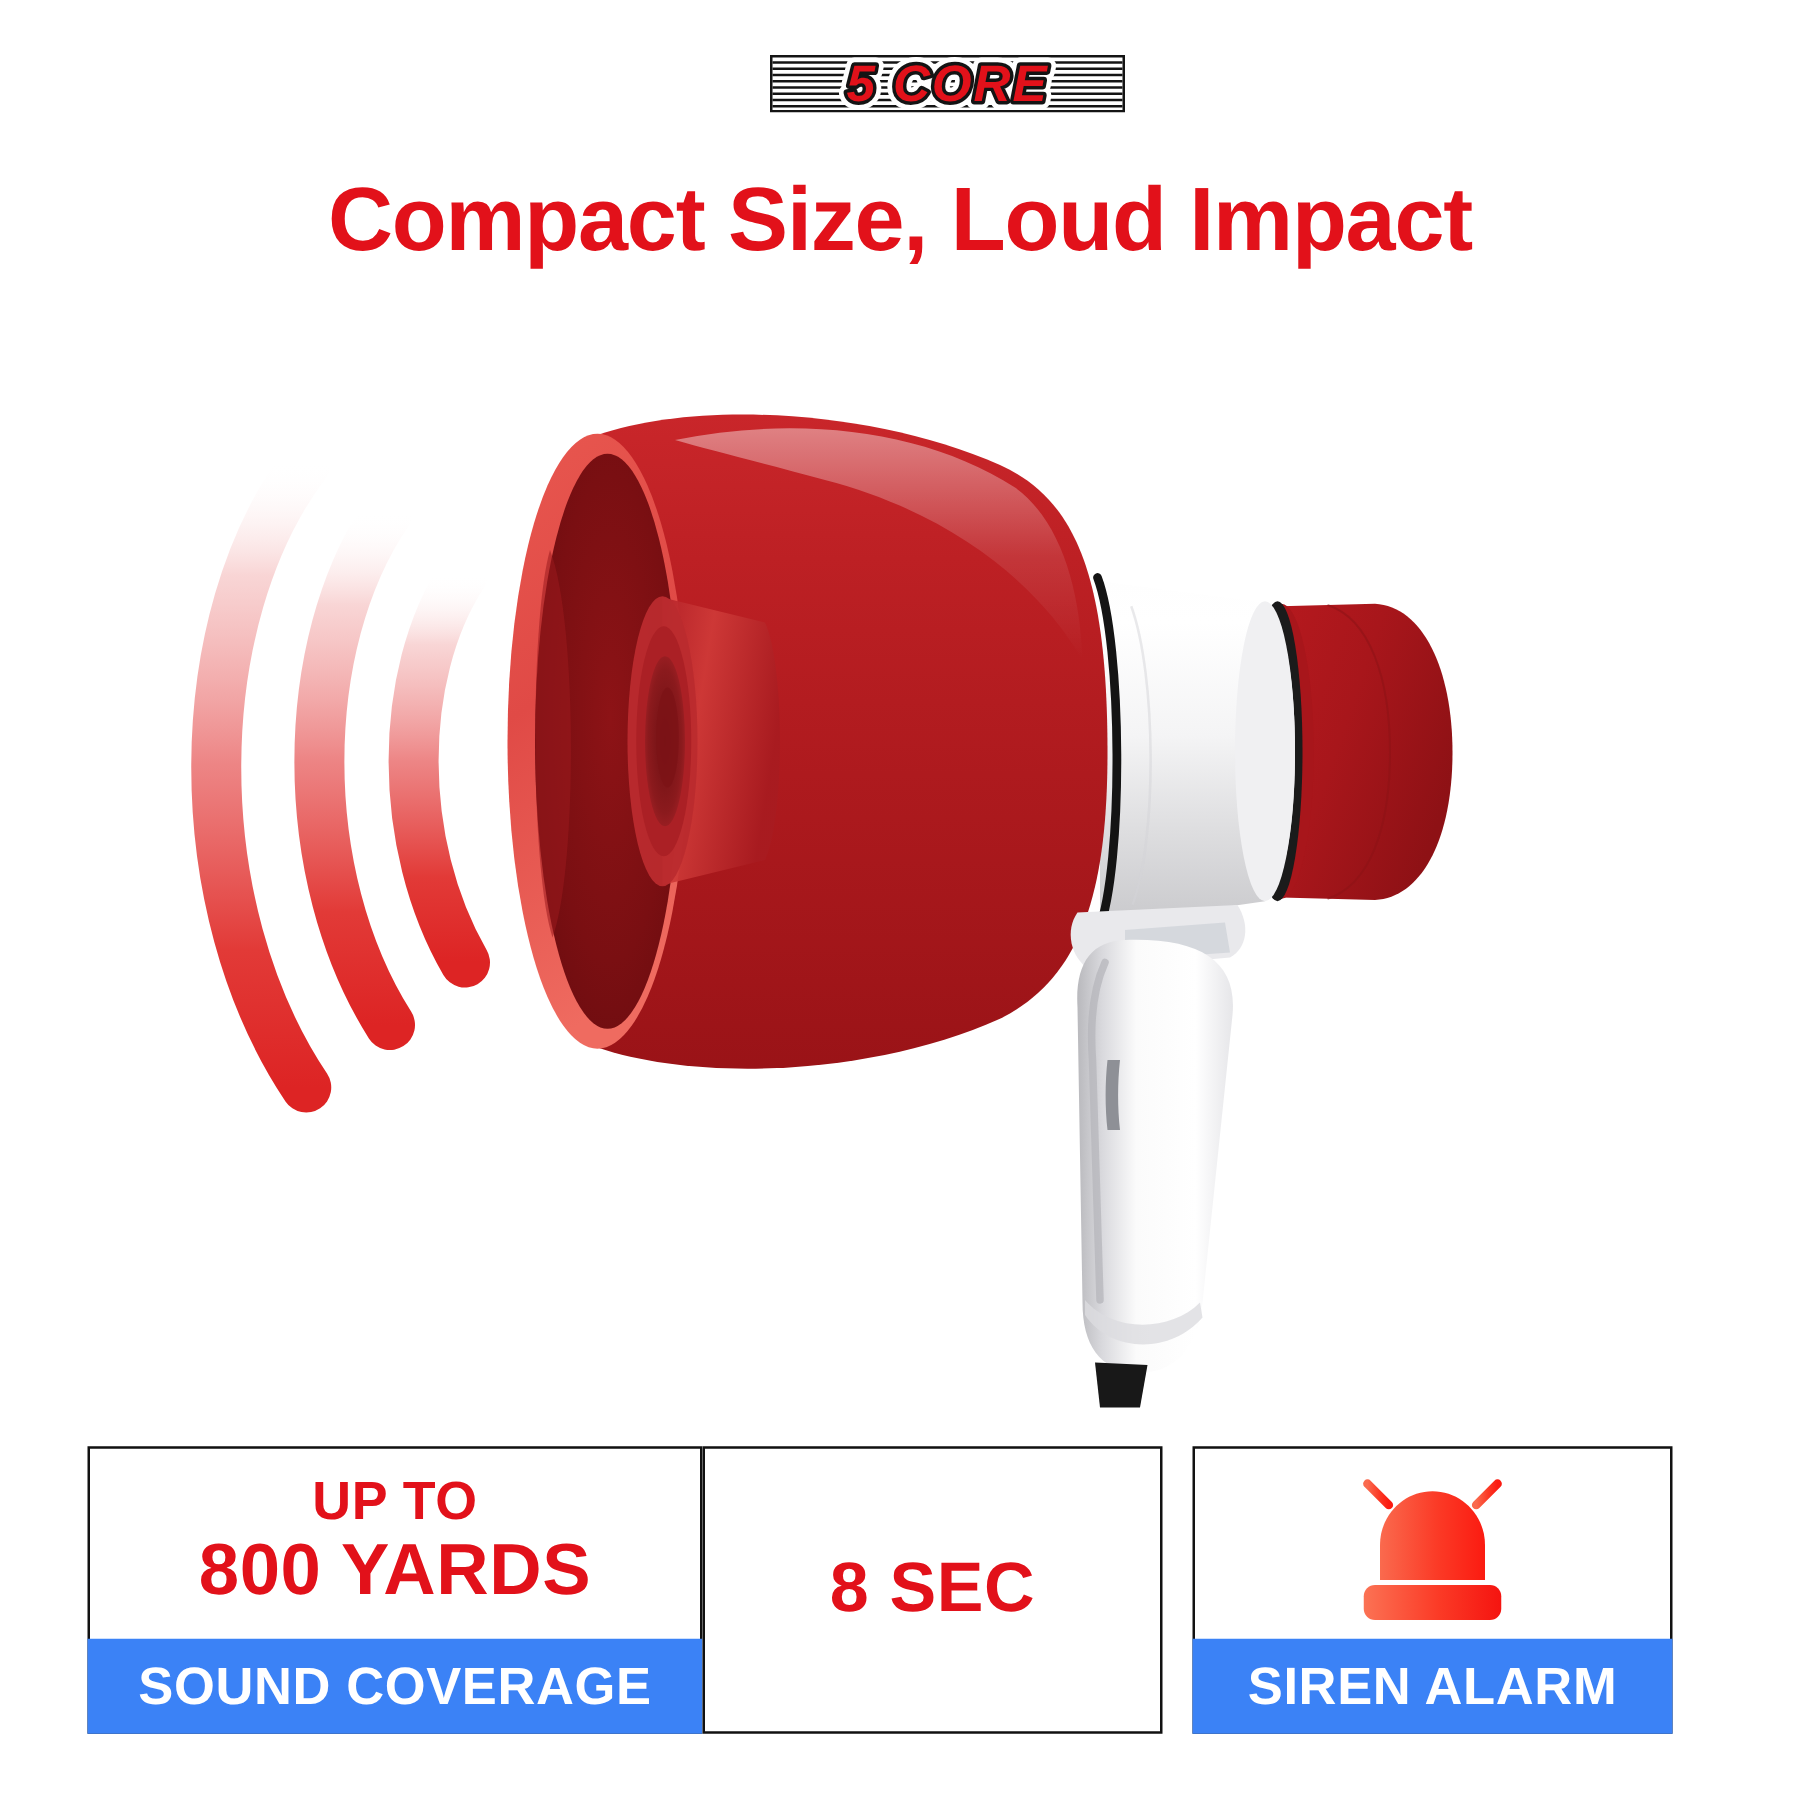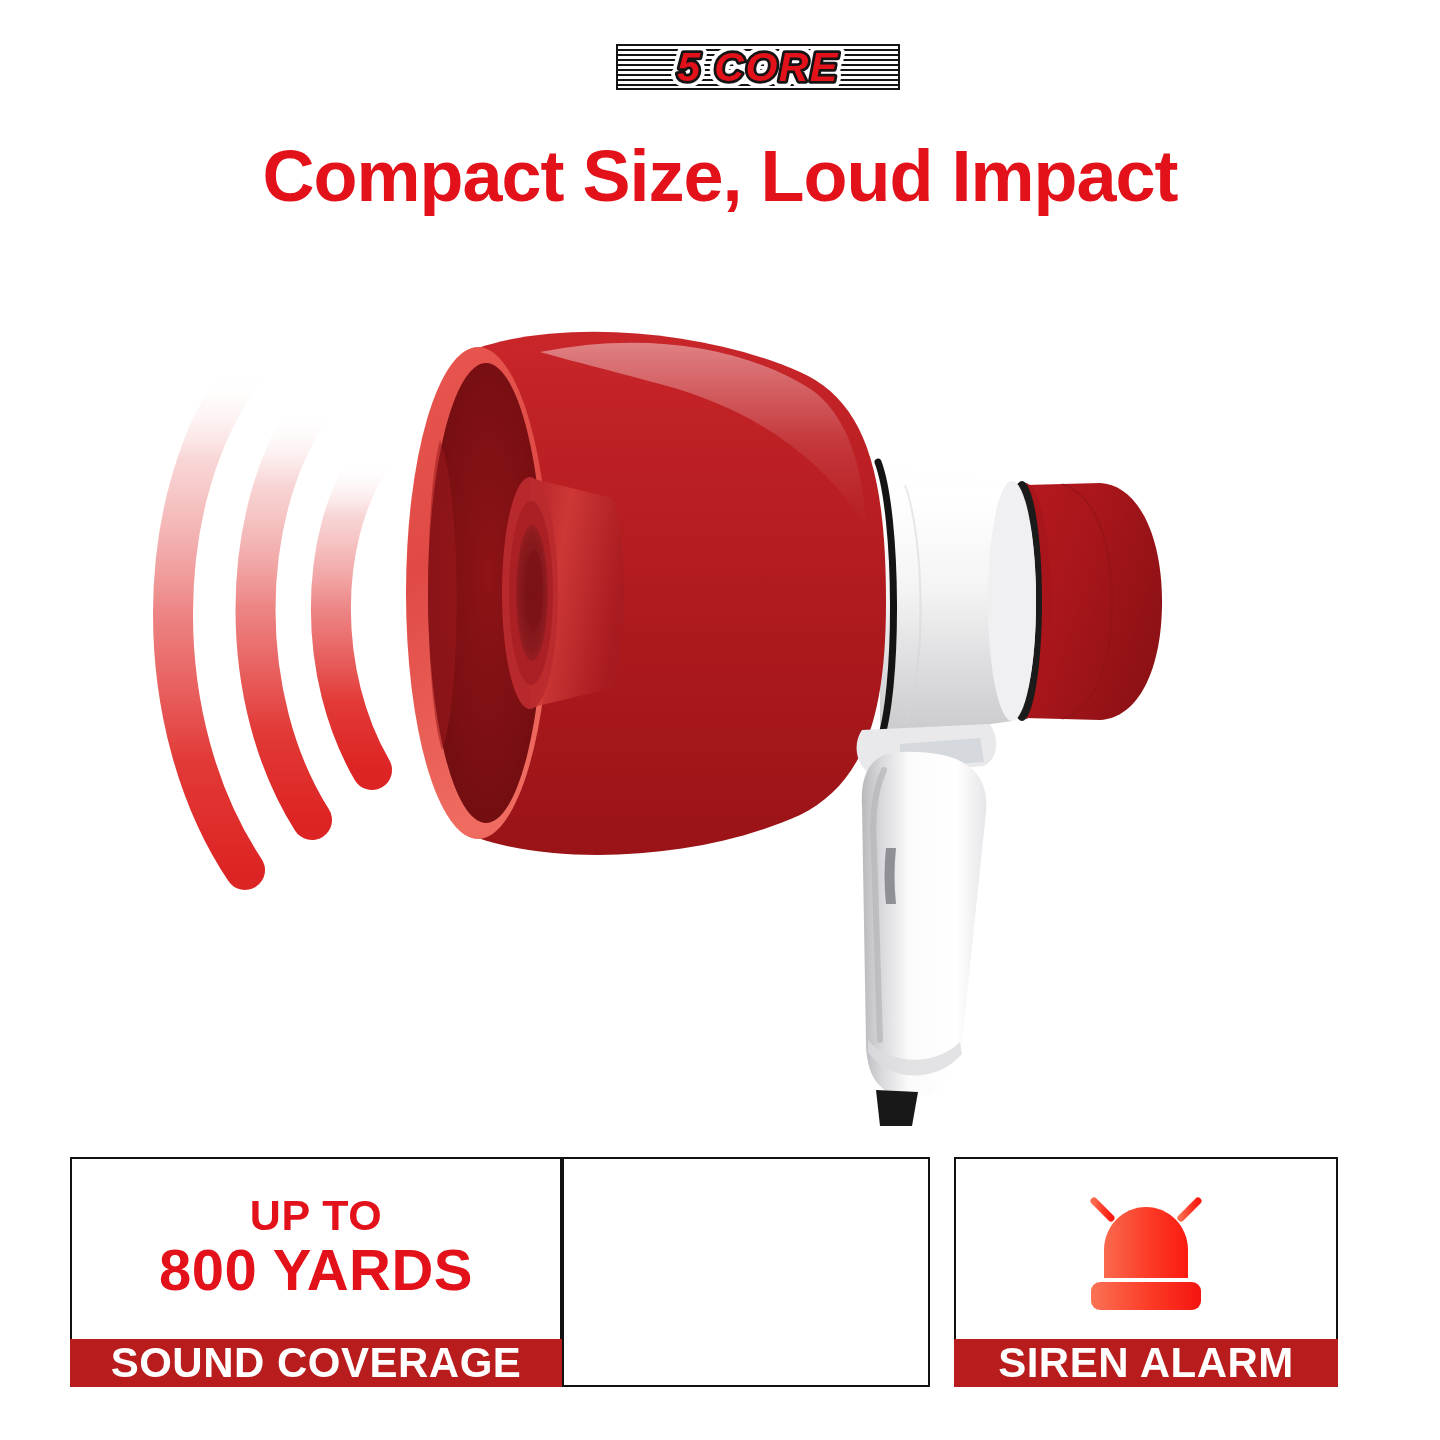--- a/index.html
+++ b/index.html
@@ -76,23 +76,23 @@
 
   .card-body {
     flex: 1 1 auto;
     display: flex;
     flex-direction: column;
     align-items: center;
     justify-content: center;
     padding-bottom: 4px;
   }
   .card-footer {
-    background: #b91c1c;
+    background: #3b82f6;
     color: #ffffff;
-    height: 48px;
+    height: 76px;
     margin: 0 -2px -2px -2px;
     display: flex;
     align-items: center;
     justify-content: center;
     font-size: 42px;
     font-weight: bold;
     letter-spacing: 0.5px;
     white-space: nowrap;
   }
 
@@ -294,20 +294,23 @@
 
   <div class="card card-1">
     <div class="card-body">
       <div class="stat-small">UP TO</div>
       <div class="stat-big">800 YARDS</div>
     </div>
     <div class="card-footer">SOUND COVERAGE</div>
   </div>
 
   <div class="card card-2">
+    <div class="card-body">
+      <div class="stat-mid">8 SEC</div>
+    </div>
   </div>
 
   <div class="card card-3">
     <div class="card-body">
       <svg class="siren-icon" viewBox="0 0 150 140" xmlns="http://www.w3.org/2000/svg" aria-hidden="true">
         <defs>
           <linearGradient id="sirenGrad" x1="0" y1="0" x2="1" y2="0">
             <stop offset="0%" stop-color="#FA6A4E"></stop>
             <stop offset="55%" stop-color="#FB3A26"></stop>
             <stop offset="100%" stop-color="#FB1B11"></stop>

